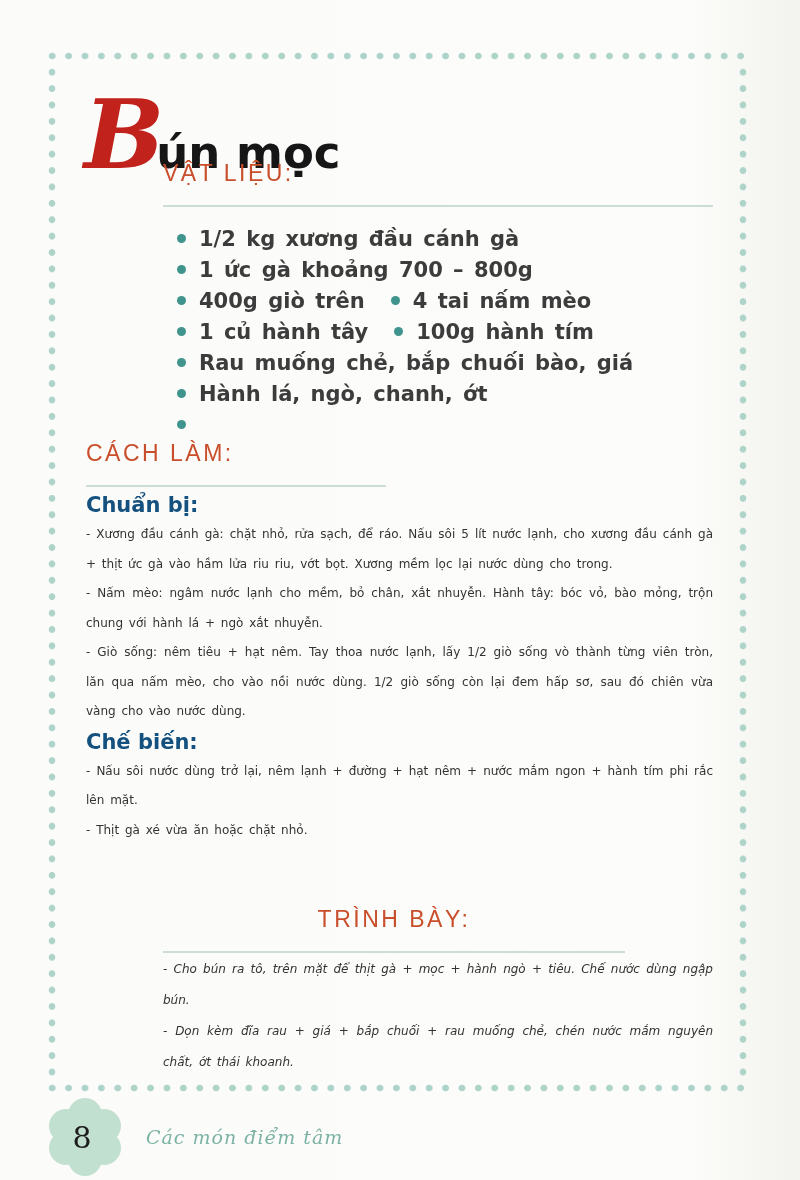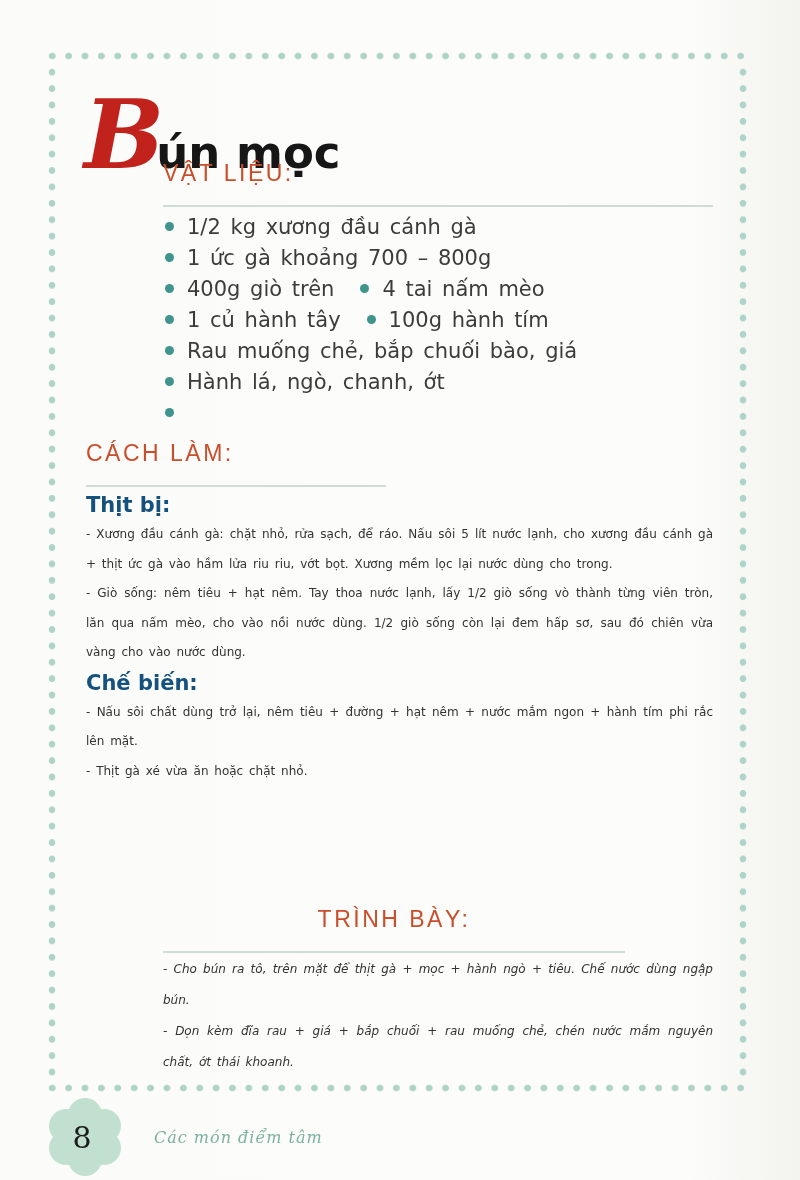--- a/index.html
+++ b/index.html
@@ -58,21 +58,21 @@
     border-bottom:2px solid #cedcd8;
     padding-bottom:18px;
   }
   .h-ingredients{top:160px;left:163px;width:550px;}
   .h-method{top:440px;left:86px;width:300px;}
   .h-presentation{top:906px;left:163px;width:462px;text-align:center;}
 
   
   .ingredients{
     position:absolute;top:212px;left:165px;width:560px;
-    list-style:none;margin:0;padding:0;
+    list-style:none;margin:12px;padding:0;font-weight:bold;
   }
   .ingredients li{
     height:31px;line-height:31px;
     font-size:21px;color:#3c3c3c;
     word-spacing:3px;
     white-space:nowrap;
   }
   .bullet{
     display:inline-block;
     width:9px;height:9px;border-radius:50%;
@@ -111,24 +111,24 @@
   }
   .flower-wrap{position:relative;width:86px;height:86px;}
   .flower-wrap svg{position:absolute;left:0;top:0;}
   .page-number{
     position:absolute;left:0;top:0;width:80px;height:86px;
     display:flex;align-items:center;justify-content:center;
     font-family:"DejaVu Serif", serif;
     font-size:30px;color:#1c1c1c;
   }
   .footer-title{
-    margin-left:26px;
+    margin-left:18px;
     font-family:"DejaVu Serif", serif;
     font-style:italic;
-    font-size:16px;
+    font-size:19px;
     color:#7cb2a4;
     letter-spacing:1px;
   }
 </style>
 </head>
 <body>
 
 <div class="page">
 
   <div class="dots dots-top"></div>
@@ -149,25 +149,26 @@
       <li><span class="bullet"></span><span>400g giò trên</span><span class="bullet second"></span><span>4 tai nấm mèo</span></li>
       <li><span class="bullet"></span><span>1 củ hành tây</span><span class="bullet second"></span><span>100g hành tím</span></li>
       <li><span class="bullet"></span><span>Rau muống chẻ, bắp chuối bào, giá</span></li>
       <li><span class="bullet"></span><span>Hành lá, ngò, chanh, ớt</span></li>
       <li><span class="bullet"></span></li>
     </ul>
 
   <div class="section-heading h-method">CÁCH LÀM:</div>
 
   <div class="method" id="method-blocks">
-      <div class="subhead">Thịt bị:</div>
+      <div class="subhead">Chuẩn bị:</div>
       <p class="body-para">- Xương đầu cánh gà: chặt nhỏ, rửa sạch, để ráo. Nấu sôi 5 lít nước lạnh, cho xương đầu cánh gà + thịt ức gà vào hầm lửa riu riu, vớt bọt. Xương mềm lọc lại nước dùng cho trong.</p>
+      <p class="body-para">- Nấm mèo: ngâm nước lạnh cho mềm, bỏ chân, xắt nhuyễn. Hành tây: bóc vỏ, bào mỏng, trộn chung với hành lá + ngò xắt nhuyễn.</p>
       <p class="body-para">- Giò sống: nêm tiêu + hạt nêm. Tay thoa nước lạnh, lấy 1/2 giò sống vò thành từng viên tròn, lăn qua nấm mèo, cho vào nồi nước dùng. 1/2 giò sống còn lại đem hấp sơ, sau đó chiên vừa vàng cho vào nước dùng.</p>
       <div class="subhead">Chế biến:</div>
-      <p class="body-para">- Nấu sôi chất dùng trở lại, nêm tiêu + đường + hạt nêm + nước mắm ngon + hành tím phi rắc lên mặt.</p>
+      <p class="body-para">- Nấu sôi nước dùng trở lại, nêm lạnh + đường + hạt nêm + nước mắm ngon + hành tím phi rắc lên mặt.</p>
       <p class="body-para">- Thịt gà xé vừa ăn hoặc chặt nhỏ.</p>
     </div>
 
   <div class="section-heading h-presentation">TRÌNH BÀY:</div>
 
   <div class="presentation" id="presentation-paras">
       <p class="body-para">- Cho bún ra tô, trên mặt để thịt gà + mọc + hành ngò + tiêu. Chế nước dùng ngập bún.</p>
       <p class="body-para">- Dọn kèm đĩa rau + giá + bắp chuối + rau muống chẻ, chén nước mắm nguyên chất, ớt thái khoanh.</p>
     </div>
 

